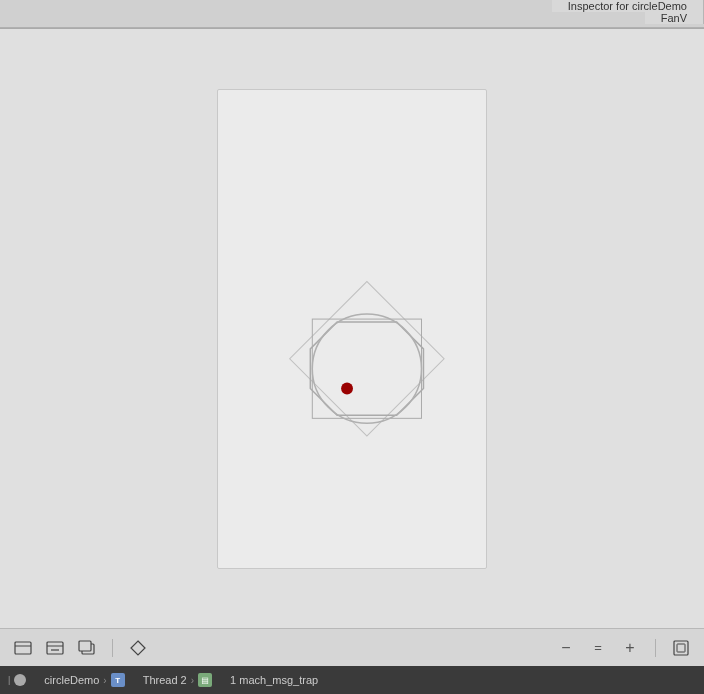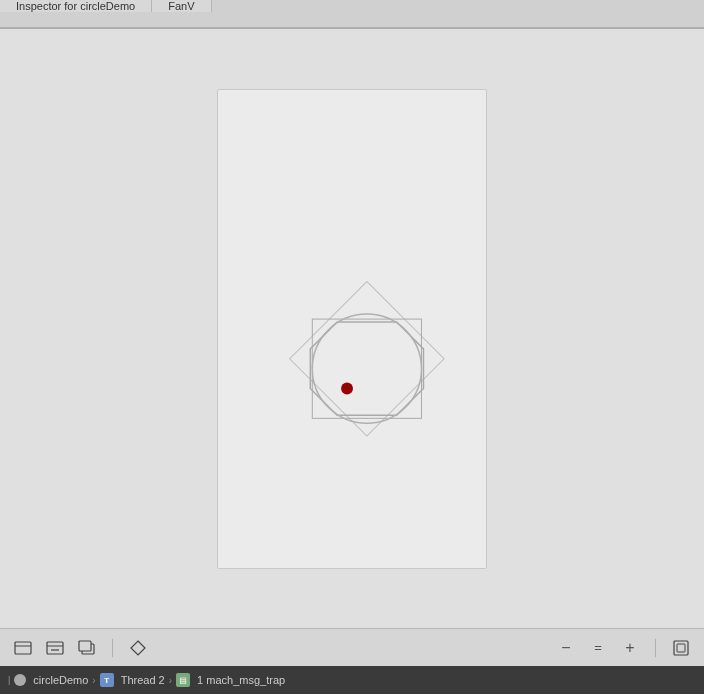--- a/index.html
+++ b/index.html
@@ -10,25 +10,25 @@
       font-family: -apple-system, BlinkMacSystemFont, 'Helvetica Neue', sans-serif;
       font-size: 12px;
       overflow: hidden;
       display: flex;
       flex-direction: column;
     }
 
     
     .tab-bar {
       display: flex;
-      flex-direction: row;
+      flex-direction: column;
       background: #d0d0d0;
       border-bottom: 1px solid #b0b0b0;
       height: 28px;
-      align-items: flex-start;
+      align-items: flex-end;
     }
     .tab {
       display: flex;
       align-items: center;
       padding: 0 16px;
       font-size: 11px;
       color: #333;
       border-right: 1px solid #b5b5b5;
       background: #d8d8d8;
       cursor: pointer;
@@ -117,21 +117,21 @@
       display: flex;
       align-items: center;
       padding: 0 8px;
       color: #ddd;
       font-size: 11px;
       gap: 4px;
     }
     .status-bar .breadcrumb-item {
       display: flex;
       align-items: center;
-      gap: 7px;
+      gap: 18px;
       color: #ccc;
     }
     .status-bar .chevron {
       color: #888;
       font-size: 10px;
     }
     .status-bar .icon-circle {
       width: 14px;
       height: 14px;
       background: #888;

